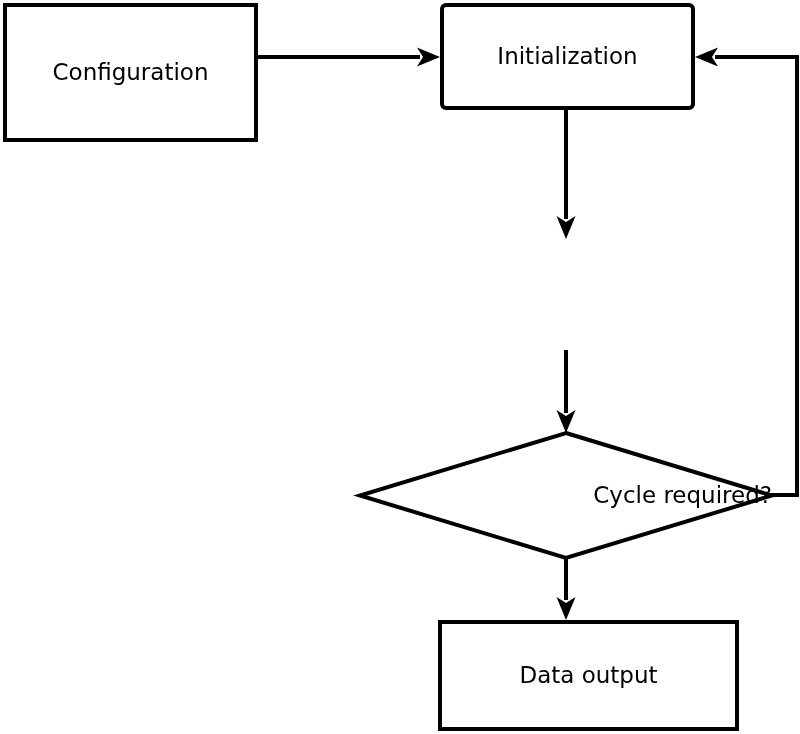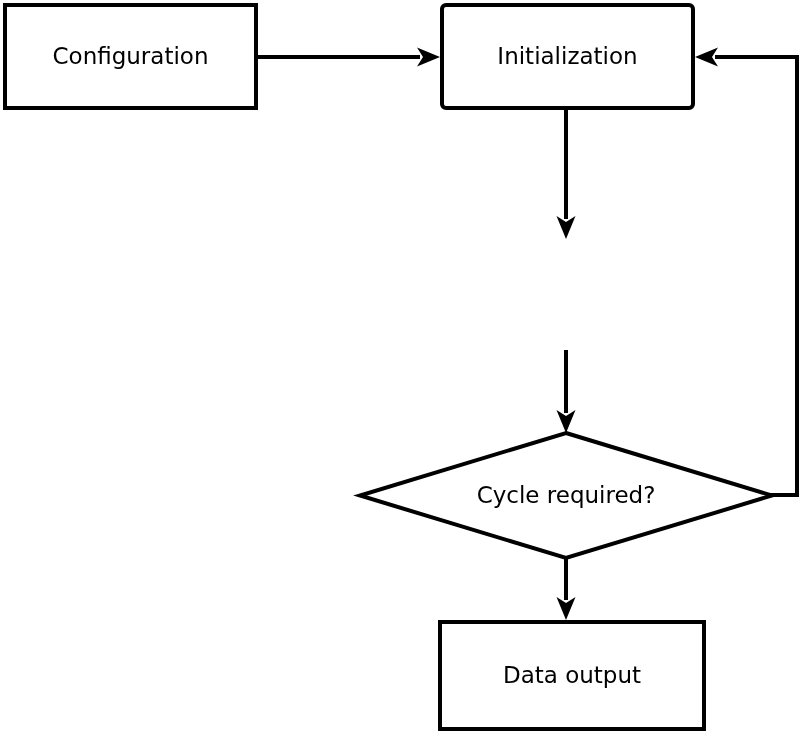--- a/index.html
+++ b/index.html
@@ -78,30 +78,30 @@
 
     <line class="edge" x1="566" y1="558" x2="566" y2="600"></line>
     <polygon class="arrowhead" points="566,620 556.5,597 566,603 575.5,597"></polygon>
 
     <polyline class="edge" points="770,495 797,495 797,57 715,57"></polyline>
     <polygon class="arrowhead" points="695,57 718,47.5 712,57 718,66.5"></polygon>
 
     <polygon class="diamond-shape" points="566,433 772,495.5 566,558 360,495.5"></polygon>
   </svg>
 
-  <div class="node" style="left:3px; top:3px; width:255px; height:107px;">
+  <div class="node" style="left:3px; top:3px; width:255px; height:139px;">
     <span>Configuration</span>
   </div>
 
   <div class="node" style="left:440px; top:3px; width:255px; height:107px;border-radius:6px;">
     <span>Initialization</span>
   </div>
 
 
-  <div class="diamond-label" style="left:360px; top:433px; width:412px; height:125px;">
+  <div class="diamond-label" style="left:360px; top:433px; width:412px; height:125px;justify-content:flex-end;">
     <span>Cycle required?</span>
   </div>
 
-  <div class="node" style="left:438px; top:620px; width:268px; height:111px;">
+  <div class="node" style="left:438px; top:620px; width:301px; height:111px;">
     <span>Data output</span>
   </div>
 
 </div>
 
 </body></html>

